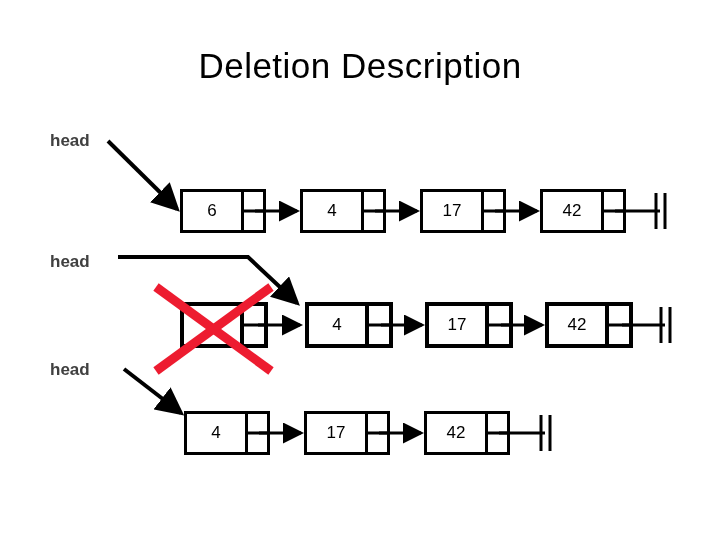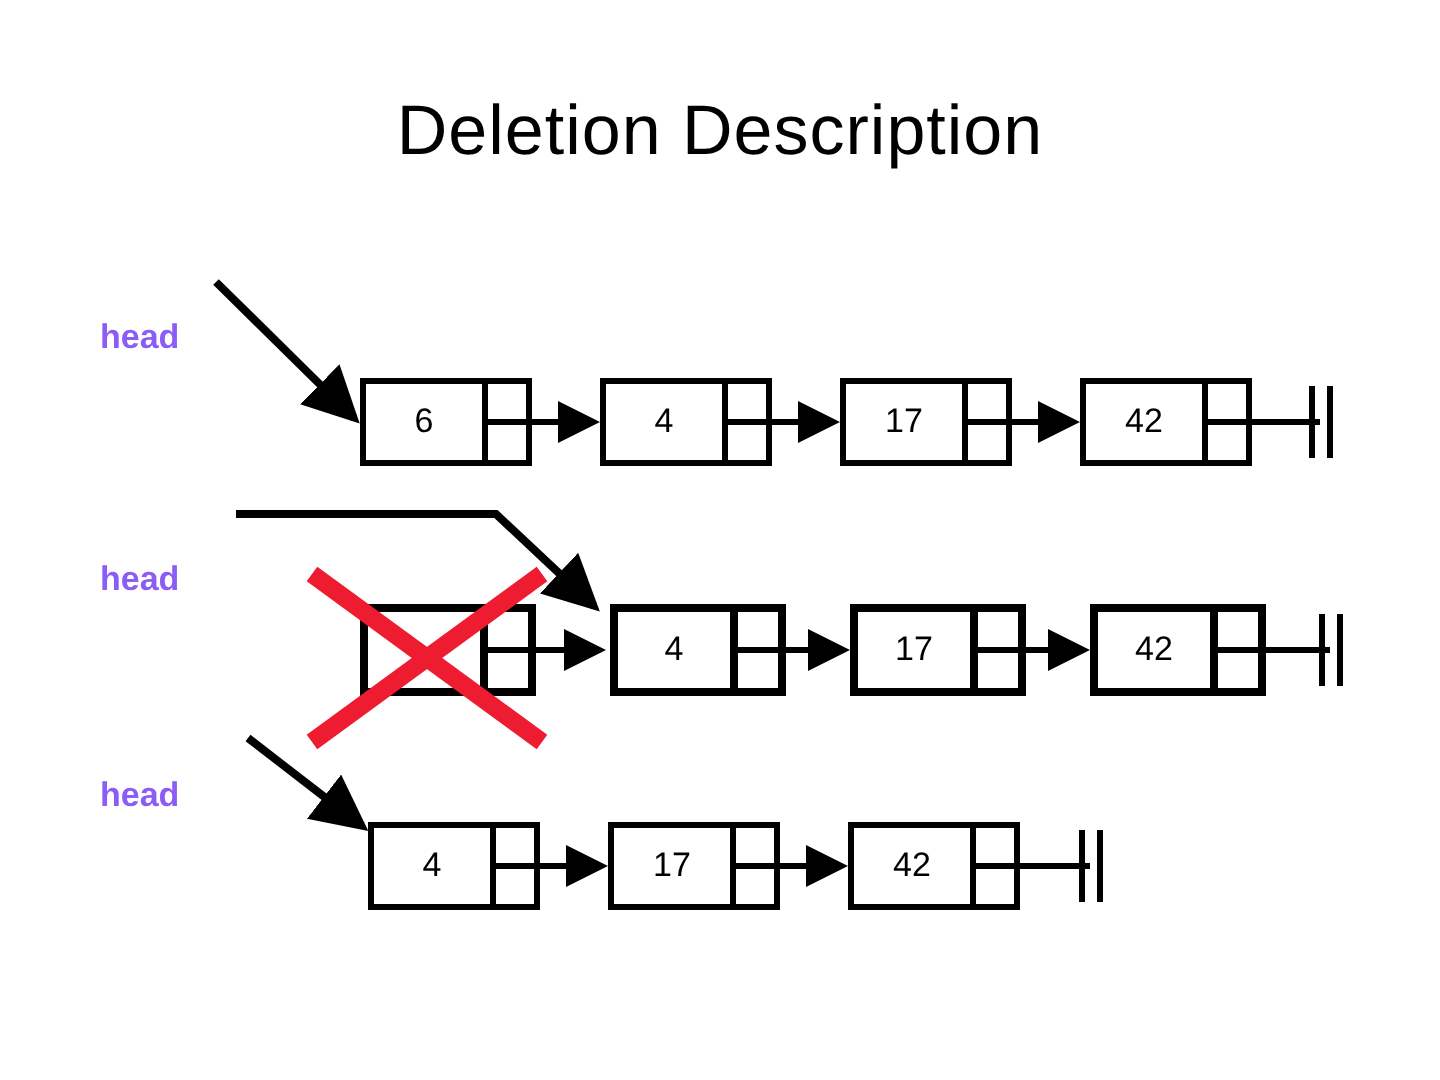--- a/index.html
+++ b/index.html
@@ -25,24 +25,23 @@
     font-size: 35px;
     font-weight: normal;
     letter-spacing: 0.5px;
     color: #000000;
     white-space: nowrap;
   }
   .head-label {
     position: absolute;
     font-size: 17px;
     font-weight: bold;
-    color: #8b5cf6;
+    color: #404040;
     white-space: nowrap;
     line-height: 20px;
-    margin-top: 28px;
   }
   .svg-layer {
     position: absolute;
     left: 0;
     top: 0;
     width: 720px;
     height: 540px;
     overflow: visible;
   }
   .node {

